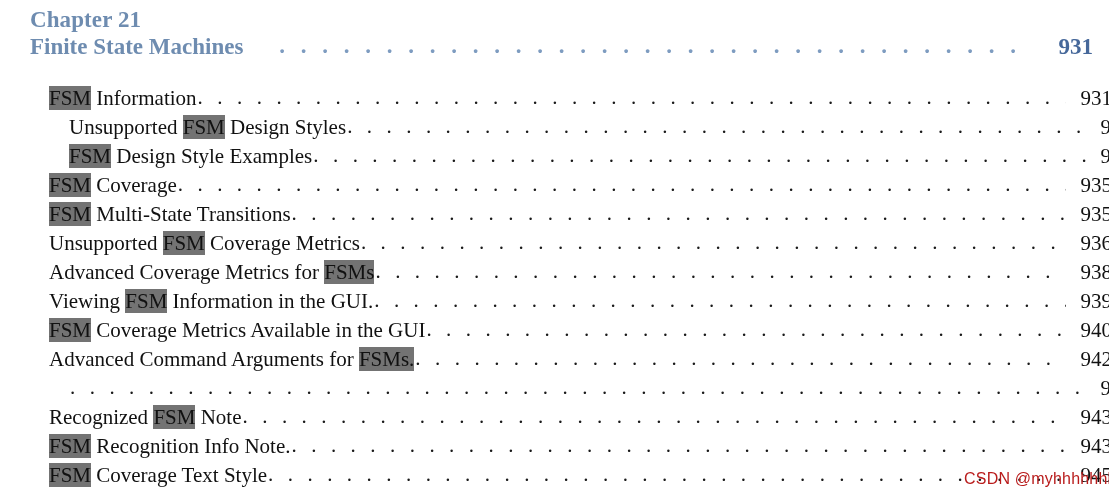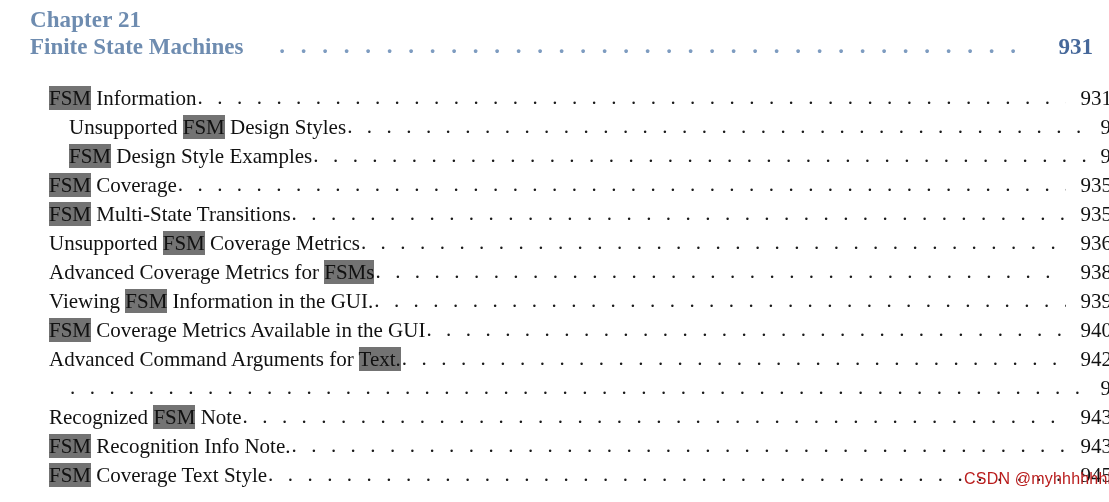--- a/index.html
+++ b/index.html
@@ -191,21 +191,21 @@
         <span class="entry-text"><span>Viewing </span><span class="hl">FSM</span><span> Information in the GUI.</span></span>
         <span class="leader">. . . . . . . . . . . . . . . . . . . . . . . . . . . . . . . . . . . . . . . . . . . . . . . . . . . . . . . . . . . . . . . . . . . . . . . . . . . . . . . . . . . . . . . . . . . . . . . . . . . . . . . . . .</span>
         <span class="pagenum">939</span>
       </div>
       <div class="entry level-1">
         <span class="entry-text"><span class="hl">FSM</span><span> Coverage Metrics Available in the GUI</span></span>
         <span class="leader">. . . . . . . . . . . . . . . . . . . . . . . . . . . . . . . . . . . . . . . . . . . . . . . . . . . . . . . . . . . . . . . . . . . . . . . . . . . . . . . . . . . . . . . . . . . . . . . . . . . . . . . . . .</span>
         <span class="pagenum">940</span>
       </div>
       <div class="entry level-1">
-        <span class="entry-text"><span>Advanced Command Arguments for </span><span class="hl">Text.</span></span>
+        <span class="entry-text"><span>Advanced Command Arguments for </span><span class="hl">FSMs.</span></span>
         <span class="leader">. . . . . . . . . . . . . . . . . . . . . . . . . . . . . . . . . . . . . . . . . . . . . . . . . . . . . . . . . . . . . . . . . . . . . . . . . . . . . . . . . . . . . . . . . . . . . . . . . . . . . . . . . .</span>
         <span class="pagenum">942</span>
       </div>
       <div class="entry level-2">
         <span class="leader">. . . . . . . . . . . . . . . . . . . . . . . . . . . . . . . . . . . . . . . . . . . . . . . . . . . . . . . . . . . . . . . . . . . . . . . . . . . . . . . . . . . . . . . . . . . . . . . . . . . . . . . . . .</span>
         <span class="pagenum">942</span>
       </div>
       <div class="entry level-1">
         <span class="entry-text"><span>Recognized </span><span class="hl">FSM</span><span> Note</span></span>
         <span class="leader">. . . . . . . . . . . . . . . . . . . . . . . . . . . . . . . . . . . . . . . . . . . . . . . . . . . . . . . . . . . . . . . . . . . . . . . . . . . . . . . . . . . . . . . . . . . . . . . . . . . . . . . . . .</span>

